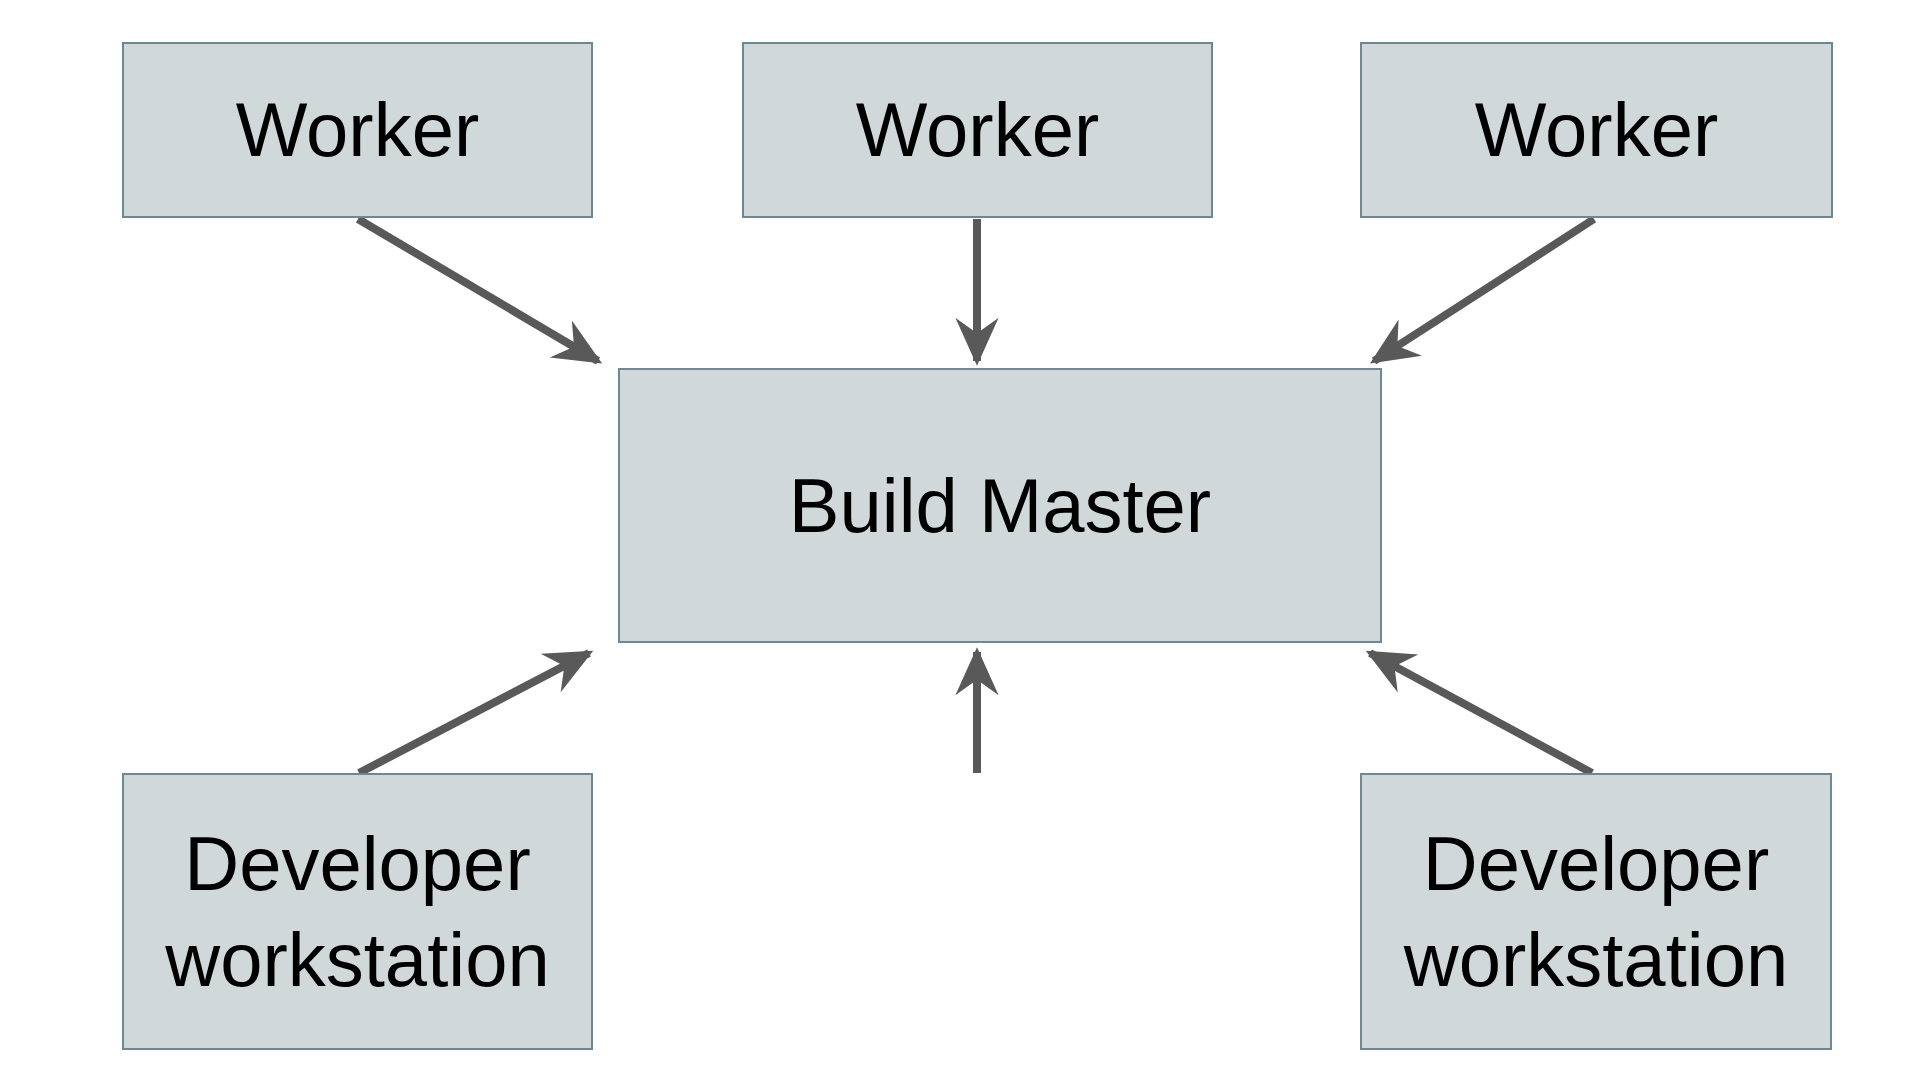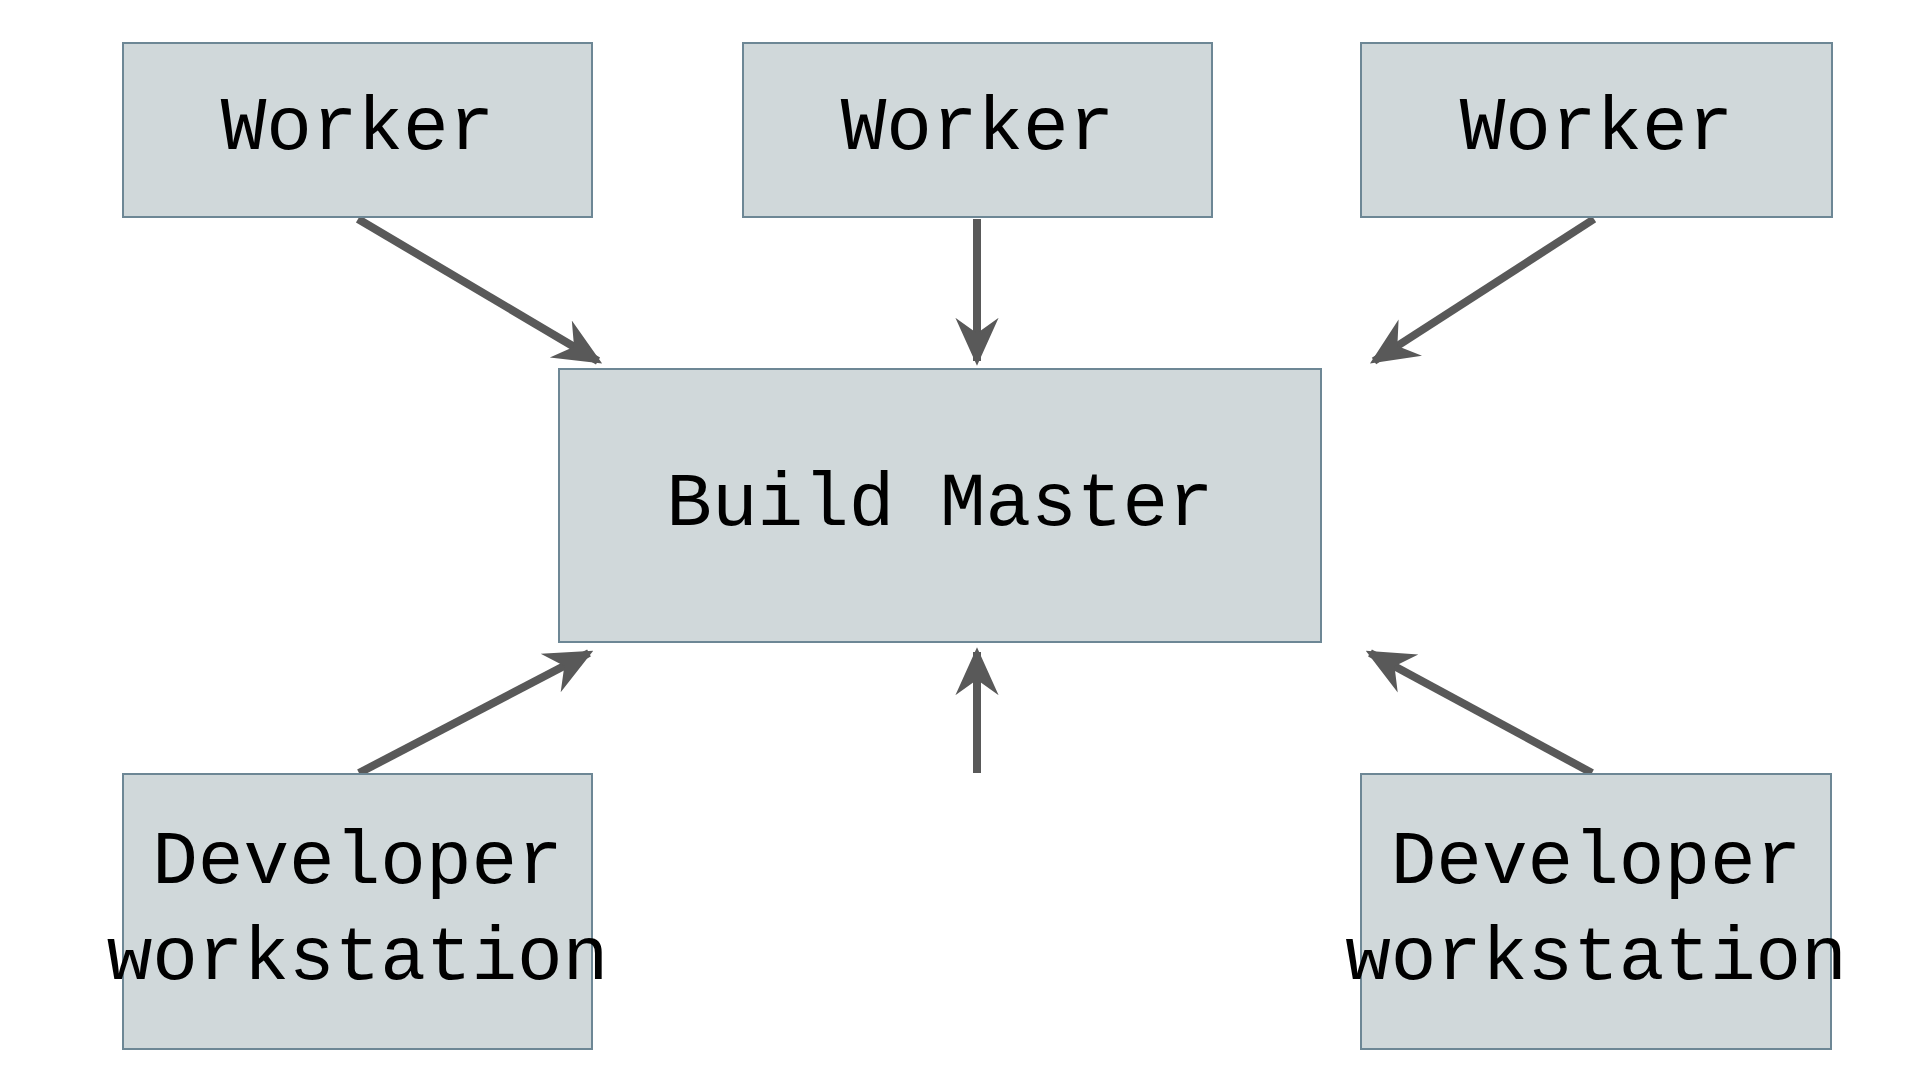--- a/index.html
+++ b/index.html
@@ -10,42 +10,42 @@
     --background: #ffffff;
   }
   * { margin: 0; padding: 0; box-sizing: border-box; }
   html, body { background: var(--background); }
   .canvas {
     position: relative;
     width: 1910px;
     height: 1090px;
     background: var(--background);
     overflow: hidden;
-    font-family: Liberation Mono, monospace;
+    font-family: Liberation Sans, sans-serif;
   }
   .node {
     position: absolute;
     background: var(--node-fill);
     border: 2.5px solid var(--node-border);
     display: flex;
     align-items: center;
     justify-content: center;
     text-align: center;
     color: var(--text);
     font-size: 76px;
     line-height: 1.26;
     letter-spacing: 0;
   }
   .node .label { display: block; padding: 0 10px; }
   
   .node.worker-left   { left: 122px;  top: 42px;  width: 471px; height: 176px; }
   .node.worker-center { left: 742px;  top: 42px;  width: 471px; height: 176px; }
   .node.worker-right  { left: 1360px; top: 42px;  width: 473px; height: 176px; }
   
-  .node.build-master  { left: 558px;  top: 368px; width: 764px; height: 275px; }
+  .node.build-master  { left: 618px;  top: 368px; width: 764px; height: 275px; }
   
   .node.dev-left      { left: 122px;  top: 773px; width: 471px; height: 277px; }
   .node.ci-server     { left: 740px;  top: 773px; width: 475px; height: 277px; }
   .node.dev-right     { left: 1360px; top: 773px; width: 472px; height: 277px; }
   .arrows {
     position: absolute;
     left: 0; top: 0;
     width: 1910px;
     height: 1090px;
     pointer-events: none;

